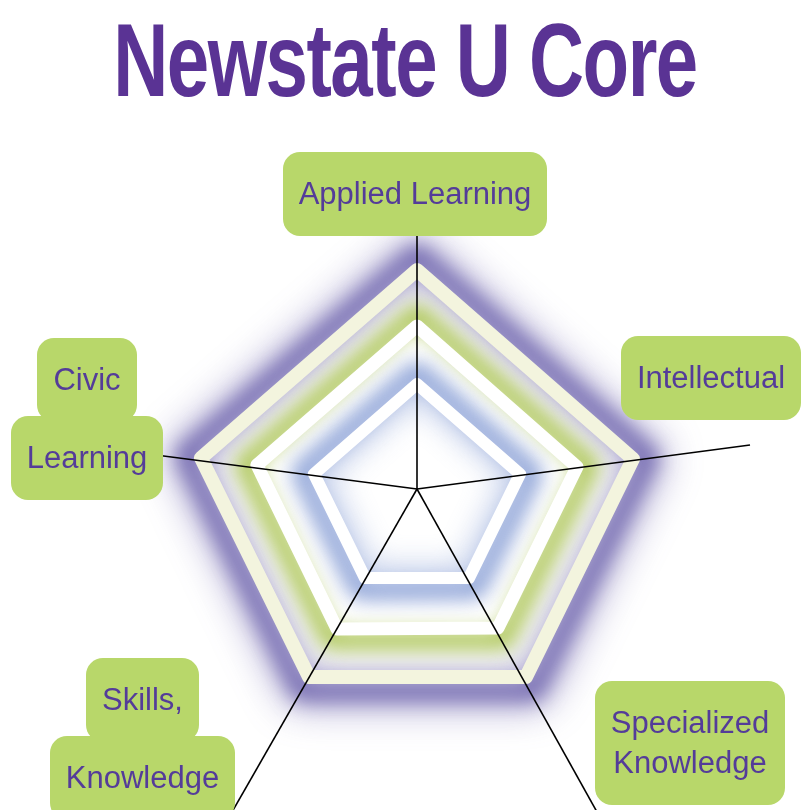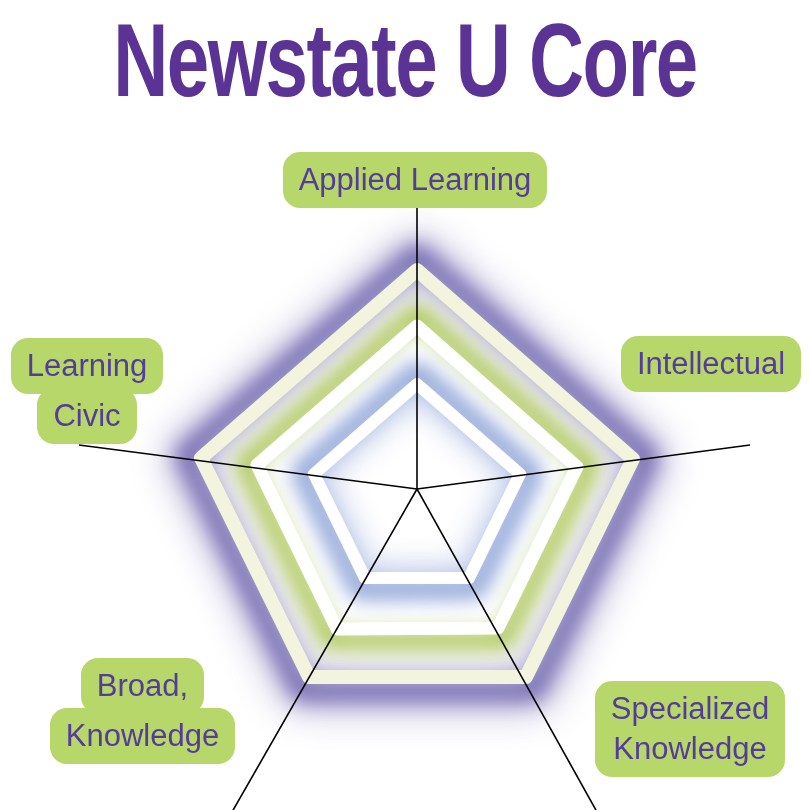--- a/index.html
+++ b/index.html
@@ -56,21 +56,21 @@
     flex-direction: column;
     align-items: center;
     z-index: 2;
   }
   .pill {
     display: inline-block;
     background: var(--pill-green, #b8d76a);
     color: var(--label-text-purple, #543c99);
     font-size: 31px;
     line-height: 40px;
-    padding: 8px 16px;
+    padding: 22px 16px;
     border-radius: 17px;
     white-space: nowrap;
     text-align: center;
   }
   .pill + .pill { margin-top: -6px; }
   .pline { display: block; text-align: center; }
 
   .label-applied      { left: 277px; top: 152px; width: 276px; }
   .label-intellectual { left: 613px; top: 336px; width: 196px; gap: 26px; }
   .label-specialized  { left: 594px; top: 681px; width: 192px; }
@@ -113,20 +113,20 @@
 </div>
 
 <div class="label label-specialized">
   <span class="pill">
     <span class="pline">Specialized</span>
     <span class="pline">Knowledge</span>
   </span>
 </div>
 
 <div class="label label-broad">
-  <span class="pill">Broad,</span>
+  <span class="pill">Skills,</span>
   <span class="pill">Knowledge</span>
 </div>
 
 <div class="label label-civic">
+  <span class="pill">Civic</span>
   <span class="pill">Learning</span>
-  <span class="pill">Civic</span>
 </div>
 
 </body></html>

